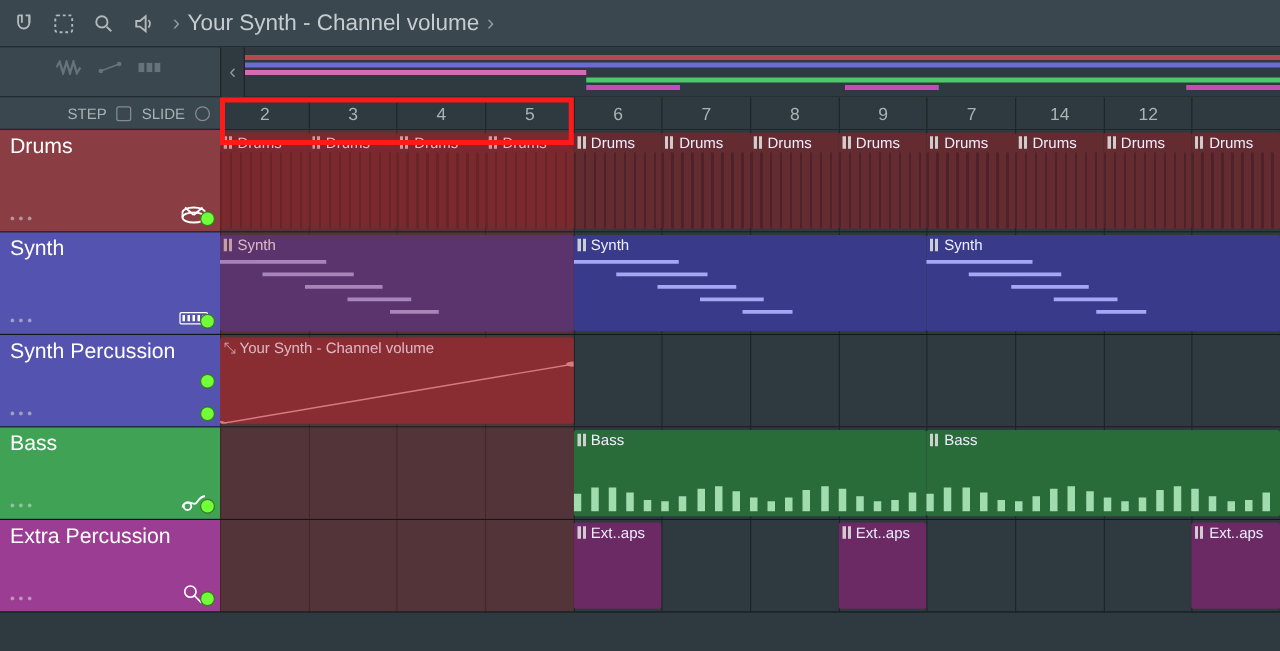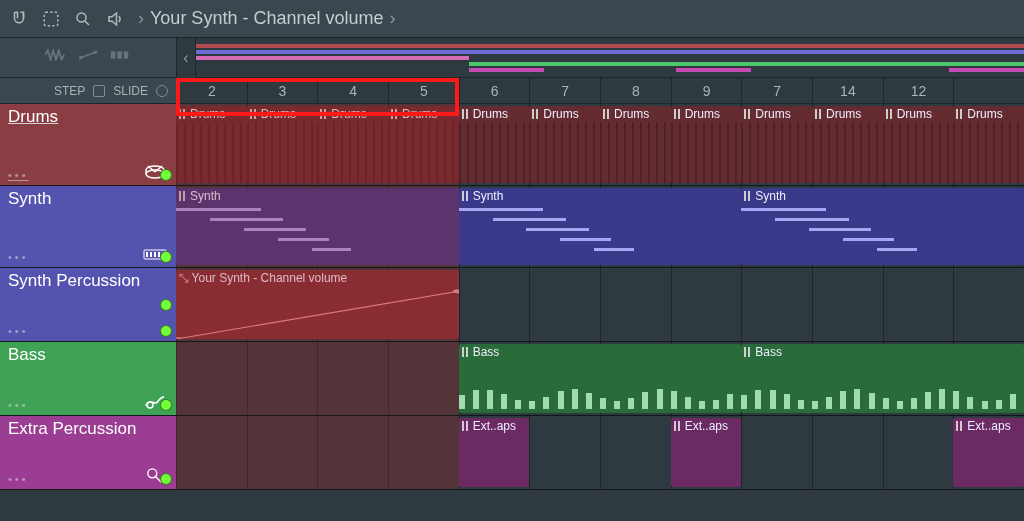--- a/index.html
+++ b/index.html
@@ -167,21 +167,21 @@
       <div class="tick">8</div>
       <div class="tick">9</div>
       <div class="tick">7</div>
       <div class="tick">14</div>
       <div class="tick">12</div>
       <div class="tick"></div>
     </div>
 </div>
 
 <div class="tracks" id="tracks">
-    <div class="track" style="height: 82px; text-decoration: underline;">
+    <div class="track" style="height: 82px;">
       <div class="track-header th-red">
         <div class="track-name">Drums</div>
         <div class="track-footer">
           <span class="track-dots">•••</span>
           <span class="track-icon">
             <svg viewBox="0 0 24 16" width="26" height="16" fill="none" stroke="#fff" stroke-width="1.5">
               <ellipse cx="12" cy="10" rx="9" ry="4"></ellipse>
               <path d="M3 10V6a9 4 0 0 1 18 0v4"></path>
               <path d="M5 2l7 6M19 2l-7 6"></path>
             </svg>

